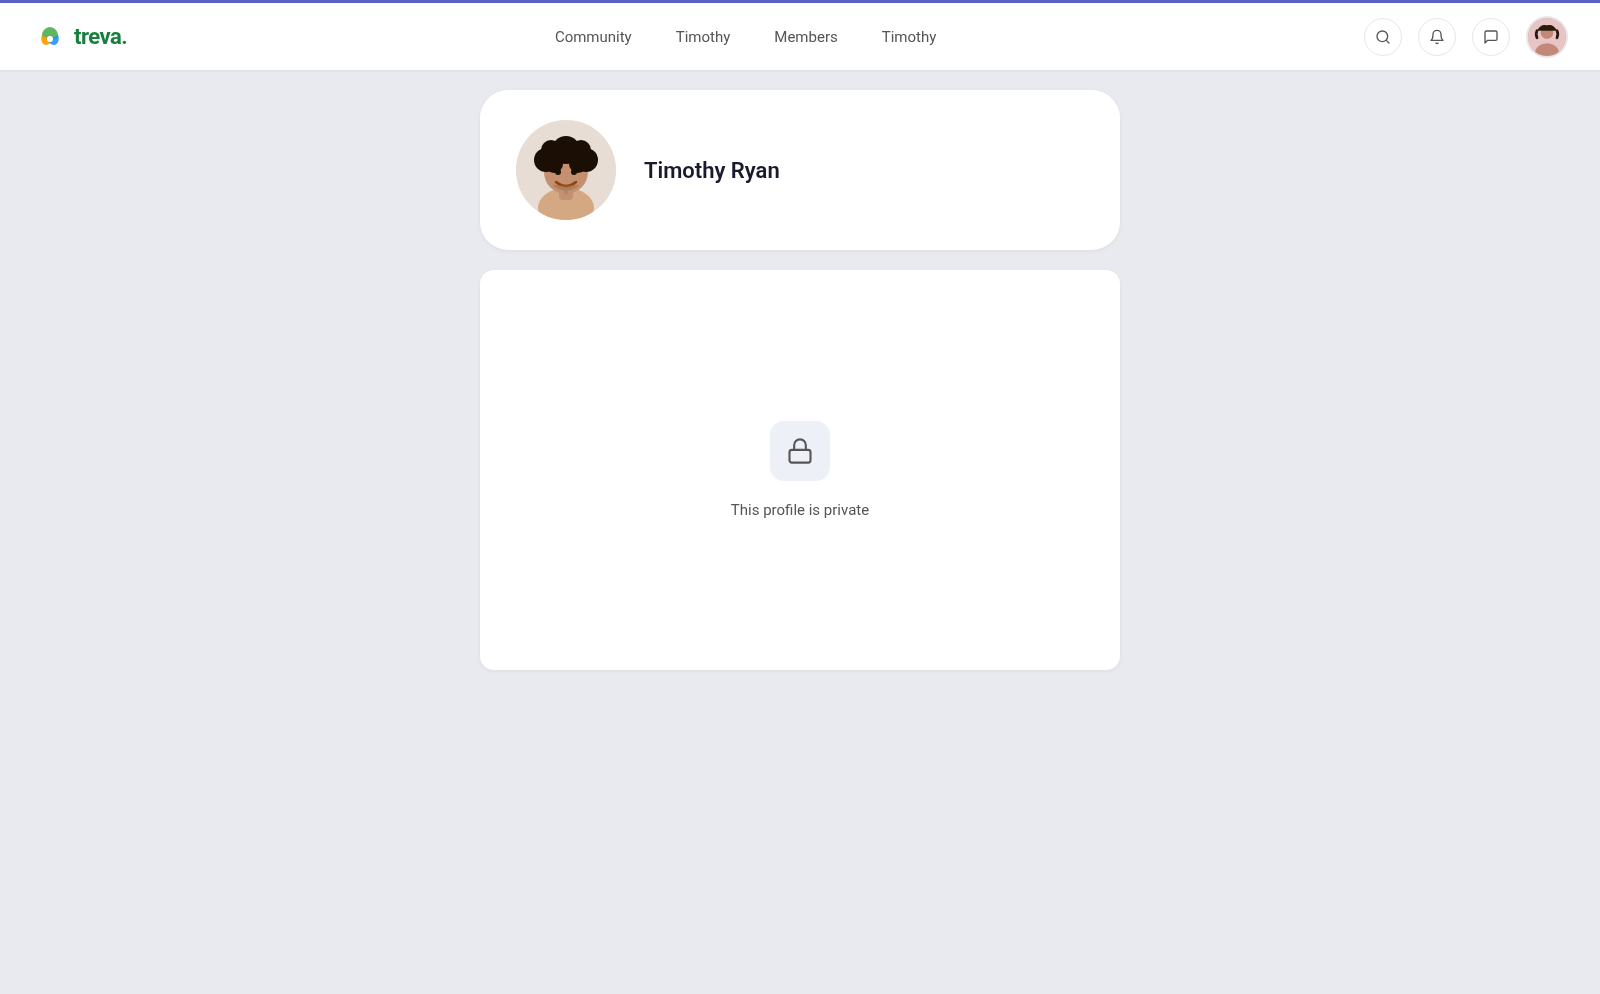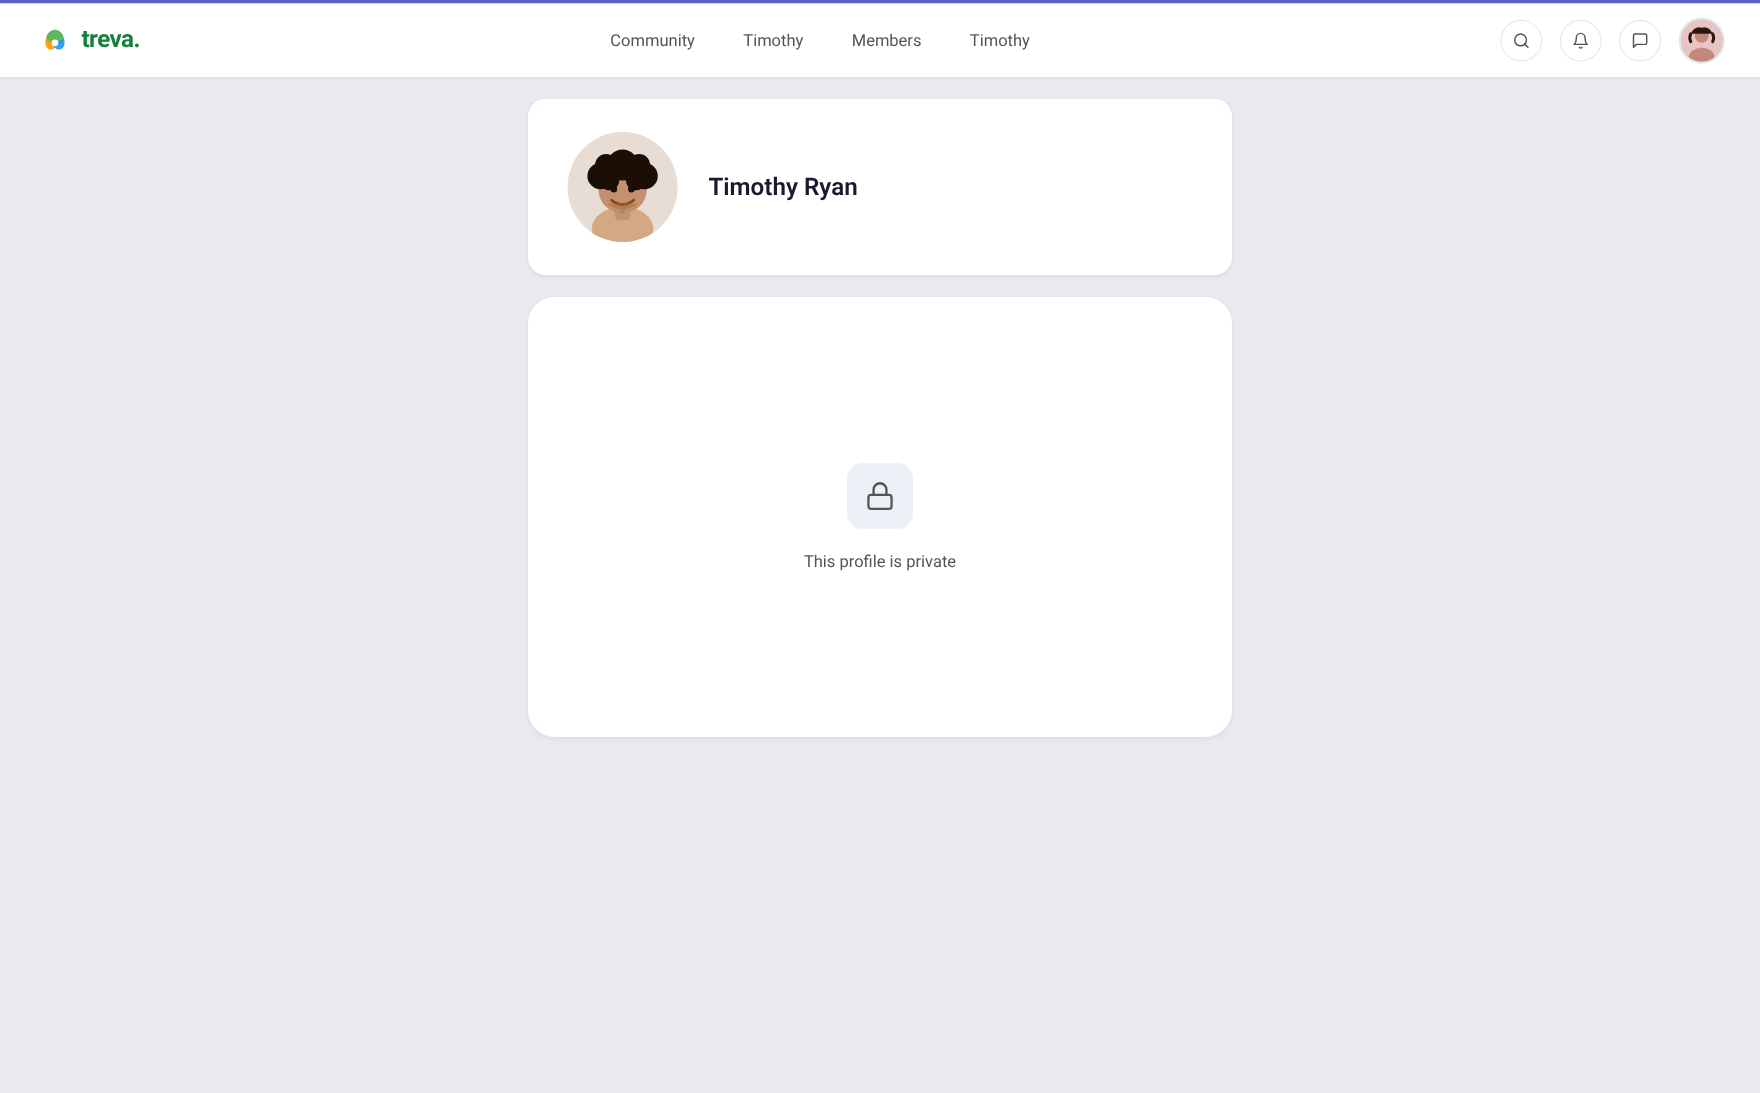--- a/index.html
+++ b/index.html
@@ -100,21 +100,21 @@
       flex-direction: column;
       align-items: center;
       gap: 20px;
       padding-bottom: 60px;
     }
 
     
     .profile-card {
       width: 640px;
       background: #fff;
-      border-radius: 16px;
+      border-radius: 28px;
       padding: 30px 36px;
       display: flex;
       align-items: center;
       gap: 28px;
       box-shadow: 0 1px 4px rgba(0,0,0,0.06);
     }
 
     .profile-avatar {
       width: 100px;
       height: 100px;
@@ -136,21 +136,21 @@
     .profile-name {
       font-size: 22px;
       font-weight: 600;
       color: #1a1a2e;
     }
 
     
     .private-card {
       width: 640px;
       background: #fff;
-      border-radius: 24px;
+      border-radius: 14px;
       padding: 60px 36px;
       display: flex;
       flex-direction: column;
       align-items: center;
       justify-content: center;
       min-height: 400px;
       box-shadow: 0 1px 4px rgba(0,0,0,0.06);
       gap: 20px;
     }
 

